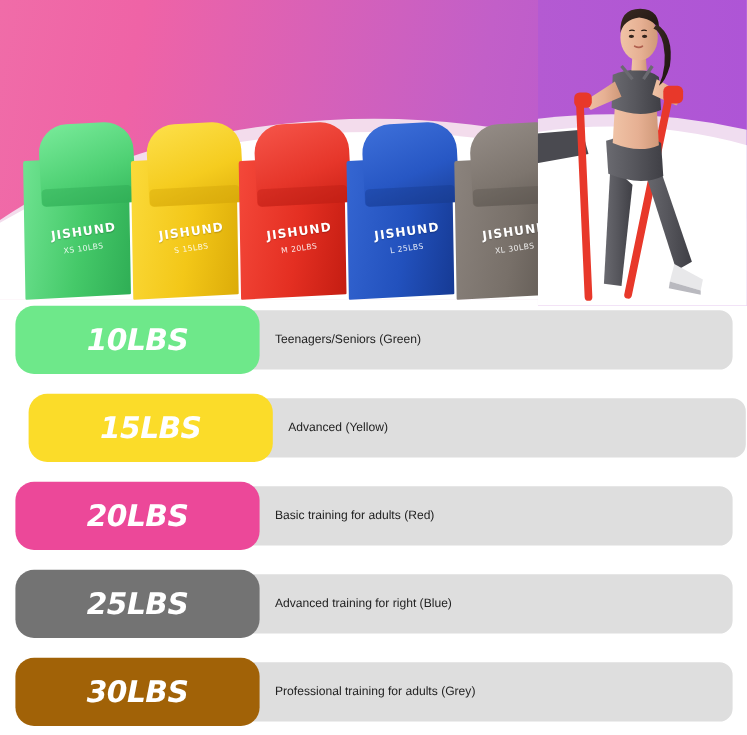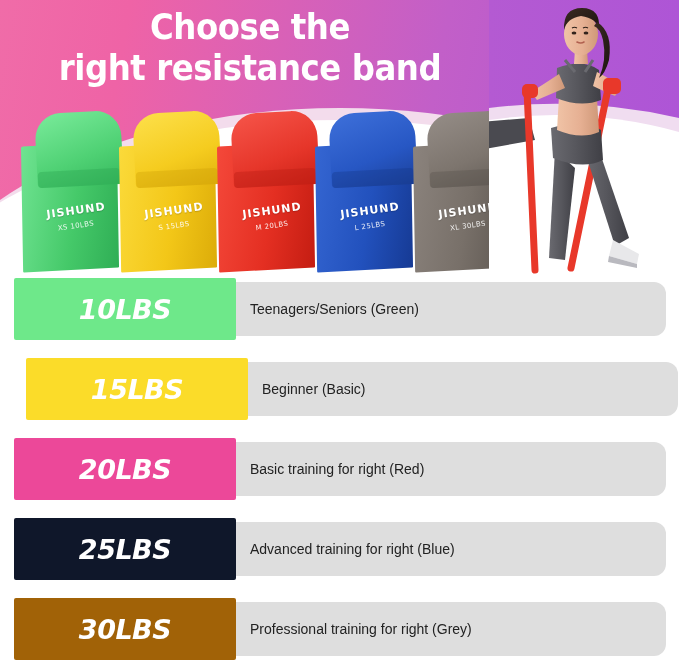--- a/index.html
+++ b/index.html
@@ -181,21 +181,21 @@
     height: 54px;
     background: #dedede;
     border-radius: 12px;
   }
   .row-chip {
     position: absolute;
     left: 14px;
     top: 0;
     width: 222px;
     height: 62px;
-    border-radius: 2px;
+    border-radius: 17px;
     z-index: 2;
     text-decoration: underline;
   }
   .row-chip-label {
     position: absolute;
     left: 0;
     top: 0;
     width: 222px;
     height: 62px;
     display: flex;
@@ -210,40 +210,36 @@
   }
   .row-desc {
     position: absolute;
     left: 250px;
     top: 0;
     height: 62px;
     display: flex;
     align-items: center;
     color: #222222;
     font-family: "Liberation Sans", sans-serif;
-    font-size: 14px;
+    font-size: 11px;
     z-index: 3;
   }
 </style>
 </head>
 <body>
 
 <div id="page">
 
   <div id="hero">
     <div id="hero-gradient"></div>
     <div id="hero-arc-pale"></div>
     <div id="hero-arc-white"></div>
     <div id="hero-floor-white"></div>
   </div>
 
-  <div id="title-block">
-    <div class="title-line">Choose the</div>
-    <div class="title-line">right resistance band</div>
-  </div>
 
   <div id="model">
     <svg width="190" height="278" viewBox="0 0 190 278">
       <defs>
         <linearGradient id="bgGrad" x1="0" y1="0" x2="1" y2="0">
           <stop offset="0%" stop-color="#b45ad2"></stop>
           <stop offset="100%" stop-color="#ae55d6"></stop>
         </linearGradient>
         <linearGradient id="skin" x1="0" y1="0" x2="1" y2="0">
           <stop offset="0%" stop-color="#f0c3a6"></stop>
@@ -357,42 +353,42 @@
         <div class="row-chip-label">10LBS</div>
       </div>
       <div class="row-desc">Teenagers/Seniors (Green)</div>
     </div>
 
     <div class="legend-row" style="top:80px;margin-left:12px;">
       <div class="row-bar"></div>
       <div class="row-chip" style="background:#FBDC29;">
         <div class="row-chip-label">15LBS</div>
       </div>
-      <div class="row-desc">Beginner (Basic)</div>
+      <div class="row-desc">Advanced (Yellow)</div>
     </div>
 
     <div class="legend-row" style="top:160px;">
       <div class="row-bar"></div>
       <div class="row-chip" style="background:#ec4899;">
         <div class="row-chip-label">20LBS</div>
       </div>
-      <div class="row-desc">Basic training for right (Red)</div>
+      <div class="row-desc">Basic training for adults (Red)</div>
     </div>
 
     <div class="legend-row" style="top:240px;">
       <div class="row-bar"></div>
-      <div class="row-chip" style="background:#0f172a;">
+      <div class="row-chip" style="background:#737373;">
         <div class="row-chip-label">25LBS</div>
       </div>
       <div class="row-desc">Advanced training for right (Blue)</div>
     </div>
 
     <div class="legend-row" style="top:320px;">
       <div class="row-bar"></div>
       <div class="row-chip" style="background:#a16207;">
         <div class="row-chip-label">30LBS</div>
       </div>
-      <div class="row-desc">Professional training for right (Grey)</div>
+      <div class="row-desc">Professional training for adults (Grey)</div>
     </div>
 
   </div>
 
 </div>
 
 </body></html>

